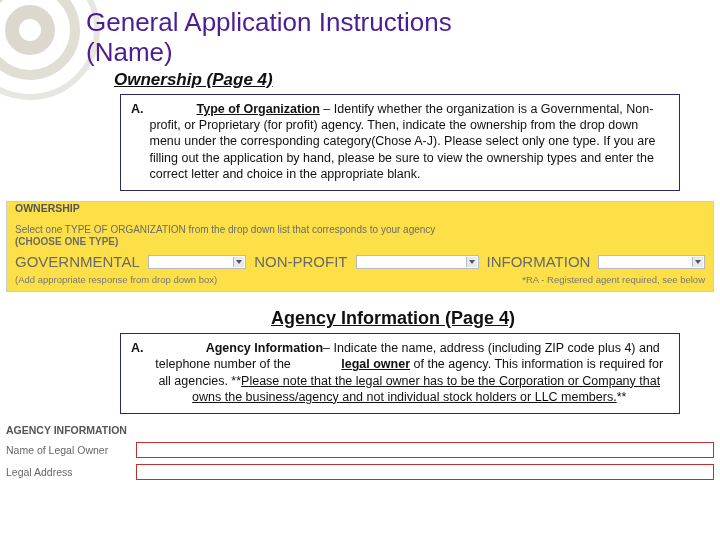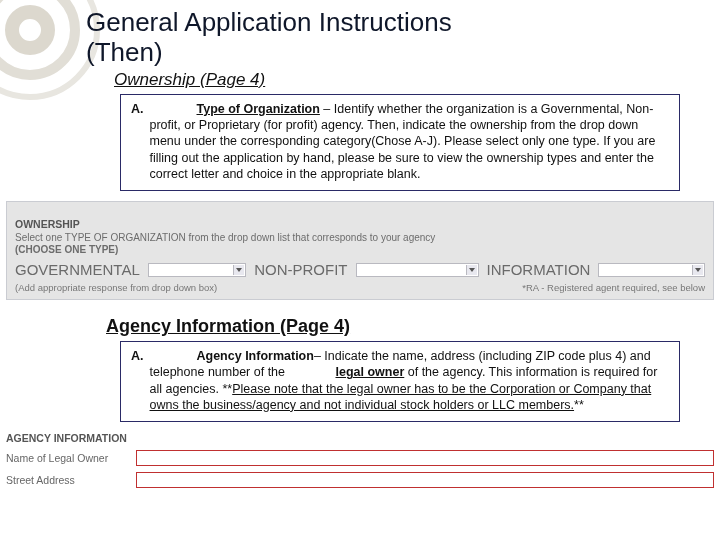--- a/index.html
+++ b/index.html
@@ -26,27 +26,27 @@
   .deco .ring.outer { width: 140px; height: 140px; top:0; left:0; border-width:6px; border-color:#e8e6e0;}
   .deco .ring.mid { width: 100px; height: 100px; top:20px; left:20px; border-width:10px; border-color:#e1ded6;}
   .deco .ring.inner { width: 50px; height: 50px; top:45px; left:45px; border-width:14px; border-color:#dcd8ce;}
   .slide {
     position: relative;
     padding: 8px 40px 0 86px;
   }
   h1.title {
     font-size: 26px;
     font-weight: 400;
-    color: #0f172a;
+    color: #4c1d95;
     line-height: 1.15;
     margin-bottom: 2px;
   }
   h2.section {
     font-size: 17px;
-    font-weight: 400;
+    font-weight: 700;
     font-style: italic;
     text-decoration: underline;
     margin: 0 0 4px 28px;
   }
   .box {
     border: 1px solid #2a2a66;
     padding: 6px 10px 8px 10px;
     margin: 0 0 10px 34px;
     font-size: 12.5px;
     line-height: 1.3;
@@ -55,29 +55,29 @@
   .box .label {
     font-weight: 700;
     white-space: nowrap;
     padding-right: 6px;
   }
   .box .body { }
   .box .lead { font-weight: 700; margin-left: 47px; }
   .own-strip {
     margin: 6px 6px 0 6px;
     border: 1px solid #caccd2;
-    background: #e5e5e5;
-    padding: 16px 8px 6px 8px;
+    background: #fde047;
+    padding: 0 8px 6px 8px;
     font-size: 10px;
     color: #6c6c6c;
     font-family: Arial, sans-serif;
     position: relative;
   }
   .own-strip .hd { font-weight: 700; font-size: 10.5px; color:#555; }
-  .own-strip .sub { margin-top:2px; }
+  .own-strip .sub { margin-top:10px; }
   .own-strip .choose { font-weight:700; margin-top:1px; }
   .own-row {
     display: flex;
     align-items: center;
     gap: 8px;
     margin-top: 6px;
   }
   .faux-select {
     height: 14px;
     border: 1px solid #b9b9c0;
@@ -131,21 +131,21 @@
 
 <div class="deco">
   <div class="ring outer"></div>
   <div class="ring mid"></div>
   <div class="ring inner"></div>
 </div>
 
 <div class="slide">
   <h1 class="title">
     <span>General Application Instructions</span><br>
-    <span>(Then)</span>
+    <span>(Name)</span>
   </h1>
 
   <h2 class="section">Ownership (Page 4)</h2>
 
   <div class="box">
     <div class="label">A.</div>
     <div class="body">
       <span class="lead ul">Type of Organization</span><span> – Identify whether the organization is a Governmental, Non-profit,  or Proprietary (for profit) agency.  Then, indicate the ownership from the drop down menu under the corresponding category(Chose A-J).  Please select only one type. If you are filling out the application by hand, please be sure to view the ownership types and enter the correct letter and choice in the appropriate blank.</span>
     </div>
   </div>
@@ -168,34 +168,34 @@
     <span class="faux-select" style="width:130px">
         <span class="arrow"></span>
       </span>
   </div>
   <div class="own-note">
     <span>(Add appropriate response from drop down box)</span>
     <span>*RA - Registered agent required, see below</span>
   </div>
 </div>
 
-<div class="slide" style="padding-top:0;">
+<div class="slide" style="padding-top:0;text-align:center;">
   <div class="agency-head">Agency Information (Page 4)</div>
 
   <div class="box">
     <div class="label">A.</div>
     <div class="body">
       <span class="lead">Agency Information</span><span>– Indicate the name, address (including ZIP code plus 4) and telephone number of the </span><span class="lead ul">legal owner</span><span> of the agency.  This information is required for all agencies.  **</span><span class="ul">Please note that the legal owner has to be the Corporation or Company that owns the business/agency and not individual stock holders or LLC members.</span><span>**</span>
     </div>
   </div>
 </div>
 
 <div class="ag-strip">
   <div class="hd">AGENCY INFORMATION</div>
   <div class="ag-row">
     <div class="lab">Name of Legal Owner</div>
     <div class="redline"></div>
   </div>
   <div class="ag-row">
-    <div class="lab">Street Address</div>
+    <div class="lab">Legal Address</div>
     <div class="redline"></div>
   </div>
 </div>
 
 </body></html>

